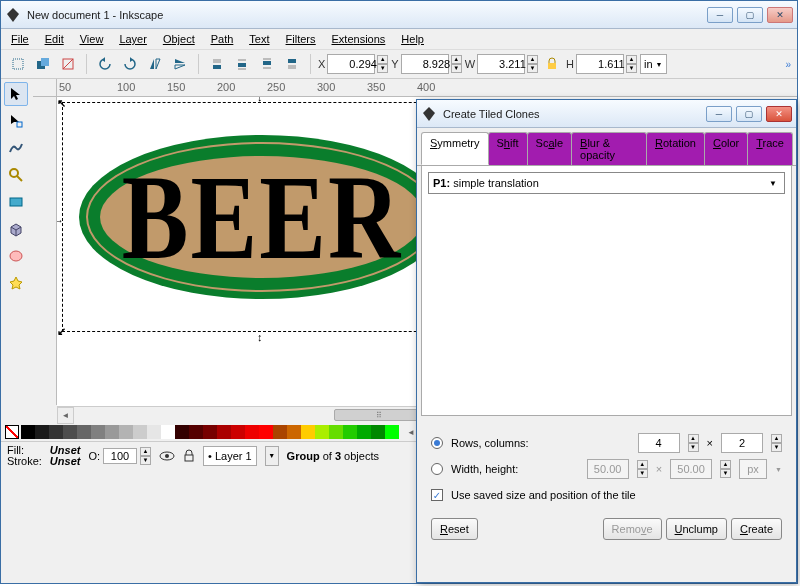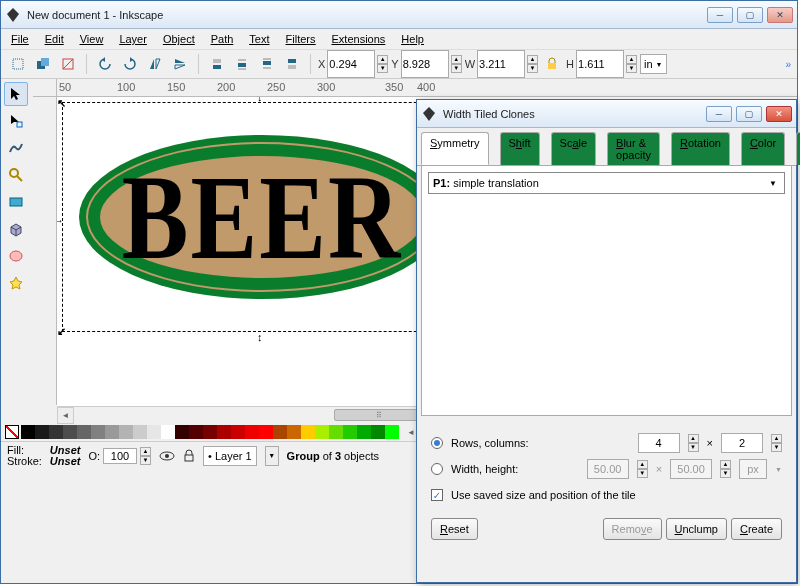--- a/index.html
+++ b/index.html
@@ -16,21 +16,21 @@
 
 .menubar { height: 20px; display: flex; align-items: center; padding: 0 4px; gap: 4px; background: #f0f0f0; }
 .menubar span { padding: 0 6px; cursor: default; text-decoration: underline; }
 .menubar span u { text-decoration: underline; }
 
 .toolbar { height: 30px; background: #f0f0f0; border-top: 1px solid #ddd; border-bottom: 1px solid #ccc; display: flex; align-items: center; padding: 0 6px; gap: 3px; }
 .tb-btn { width: 22px; height: 22px; border: 1px solid transparent; display: flex; align-items: center; justify-content: center; border-radius: 2px; }
 .sep { width: 1px; height: 20px; background: #ccc; margin: 0 4px; }
 .field { display: flex; align-items: center; gap: 2px; }
 .field label { color: #333; }
-.numbox { width: 48px; height: 28px; border: 1px solid #aaa; background: #fff; padding: 0 1px; display: flex; align-items: center; }
+.numbox { width: 48px; height: 20px; border: 1px solid #aaa; background: #fff; padding: 0 21px; display: flex; align-items: center; }
 .spinner { display:flex; flex-direction:column; width:11px; }
 .spinner div { height:9px; border:1px solid #aaa; font-size:6px; text-align:center; line-height:6px; background:#eee;}
 .unit { height:20px; border:1px solid #aaa; background:#fff; padding:0 3px; display:flex; align-items:center; gap:3px;}
 
 .workspace { display: flex; position: relative; height: 344px; }
 .toolbox { width: 32px; background: #f0f0f0; display: flex; flex-direction: column; gap: 3px; padding: 3px; }
 .tool { width: 24px; height: 24px; border: 1px solid transparent; display: flex; align-items: center; justify-content: center; border-radius: 2px; }
 .tool.active { background: #dbe5f1; border-color: #7eb4ea; }
 
 .ruler-corner { position:absolute; left:32px; top:0; width:24px; height:18px; background:#f0f0f0; border-right:1px solid #bbb; border-bottom:1px solid #bbb;}
@@ -58,22 +58,22 @@
 .statusbar { height: 28px; border-top: 1px solid #ccc; display: flex; align-items: center; padding: 0 6px; gap: 8px; background:#f0f0f0;}
 .status-col { display: flex; flex-direction: column; font-size: 10px; line-height:11px;}
 .status-opacity { display:flex; align-items:center; gap:3px; }
 .status-opacity input { width:34px; height:16px; border:1px solid #aaa; text-align:center;}
 .layer-box { height:20px; border:1px solid #aaa; background:#fff; padding:0 4px; display:flex; align-items:center; gap:3px;}
 
 
 .dialog { position: absolute; left: 416px; top: 99px; width: 381px; height: 484px; border: 1px solid #3a6ea5; background: #f0f0f0; box-shadow: 2px 2px 8px rgba(0,0,0,0.3); }
 .dialog .titlebar { background: linear-gradient(#f7fbff,#dce8f6); }
 .dialog .win-btn.close { background: linear-gradient(#f39183,#d9533c); color:#fff; border-color:#a33;}
-.tabs { display: flex; background: #f0f0f0; padding: 4px 4px 0 4px; border-bottom:1px solid #aaa; gap:12px;}
-.tab { padding: 4px 8px; border: 1px solid #aaa; border-bottom: none; background: #15803d; border-radius: 3px 3px 0 0; margin-right:-1px; }
+.tabs { display: flex; background: #f0f0f0; padding: 4px 4px 0 4px; border-bottom:1px solid #aaa; gap:0;}
+.tab { padding: 4px 8px; border: 1px solid #aaa; border-bottom: none; background: #a21caf; border-radius: 3px 3px 0 0; margin-right:-1px; }
 .tab.active { background: #fff; border-bottom: 1px solid #fff; position:relative; z-index:1;}
 .tab u { text-decoration: underline; }
 .dlg-body { background: #fff; margin: 0 4px 4px 4px; height: 250px; border:1px solid #aaa; border-top:none; padding:6px;}
 .combo { width: 100%; height: 22px; border: 1px solid #888; background: #fff; display: flex; align-items: center; padding: 0 4px; justify-content: space-between; }
 .combo .arrow { width:14px; text-align:center; font-size:8px;}
 
 .dlg-lower { padding: 10px 14px 6px 14px; }
 .row { display: flex; align-items: center; gap: 8px; height: 26px; }
 .radio { width:12px; height:12px; border:1px solid #666; border-radius:50%; display:inline-flex; align-items:center; justify-content:center; background:#fff;}
 .radio.checked:after{content:"";width:6px;height:6px;background:#3a7bd5;border-radius:50%;}
@@ -286,21 +286,21 @@
     </div>
 
     <div class="ruler-corner"></div>
     <div class="ruler-h">
       <span style="left:2px">50</span>
         <span style="left:60px">100</span>
         <span style="left:110px">150</span>
         <span style="left:160px">200</span>
         <span style="left:210px">250</span>
         <span style="left:260px">300</span>
-        <span style="left:328px">350</span>
+        <span style="left:310px">350</span>
         <span style="left:360px">400</span>
     </div>
     <div class="ruler-v"></div>
 
     <div class="canvas">
       <div class="selection">
         <div class="sel-handle" style="left:-6px;top:-6px">↖</div>
         <div class="sel-handle" style="left:194px;top:-12px">↕</div>
         <div class="sel-handle" style="right:-6px;top:-6px">↗</div>
         <div class="sel-handle" style="left:-10px;top:110px">↔</div>
@@ -394,21 +394,21 @@
   </div>
 </div>
 
 <div class="dialog">
   <div class="titlebar">
     <span class="app-icon">
         <svg width="16" height="16" viewBox="0 0 16 16">
           <path d="M8 1 L14 7 L8 15 L2 7 Z" fill="#333"></path>
         </svg>
       </span>
-    <span class="title">Width Tiled Clones</span>
+    <span class="title">Create Tiled Clones</span>
     <div class="win-btns">
       <div class="win-btn">─</div>
       <div class="win-btn">▢</div>
       <div class="win-btn close">✕</div>
     </div>
   </div>
   <div class="tabs">
     <div class="tab active"><u>S</u>ymmetry</div>
     <div class="tab">S<u>h</u>ift</div>
     <div class="tab">Sc<u>a</u>le</div>

